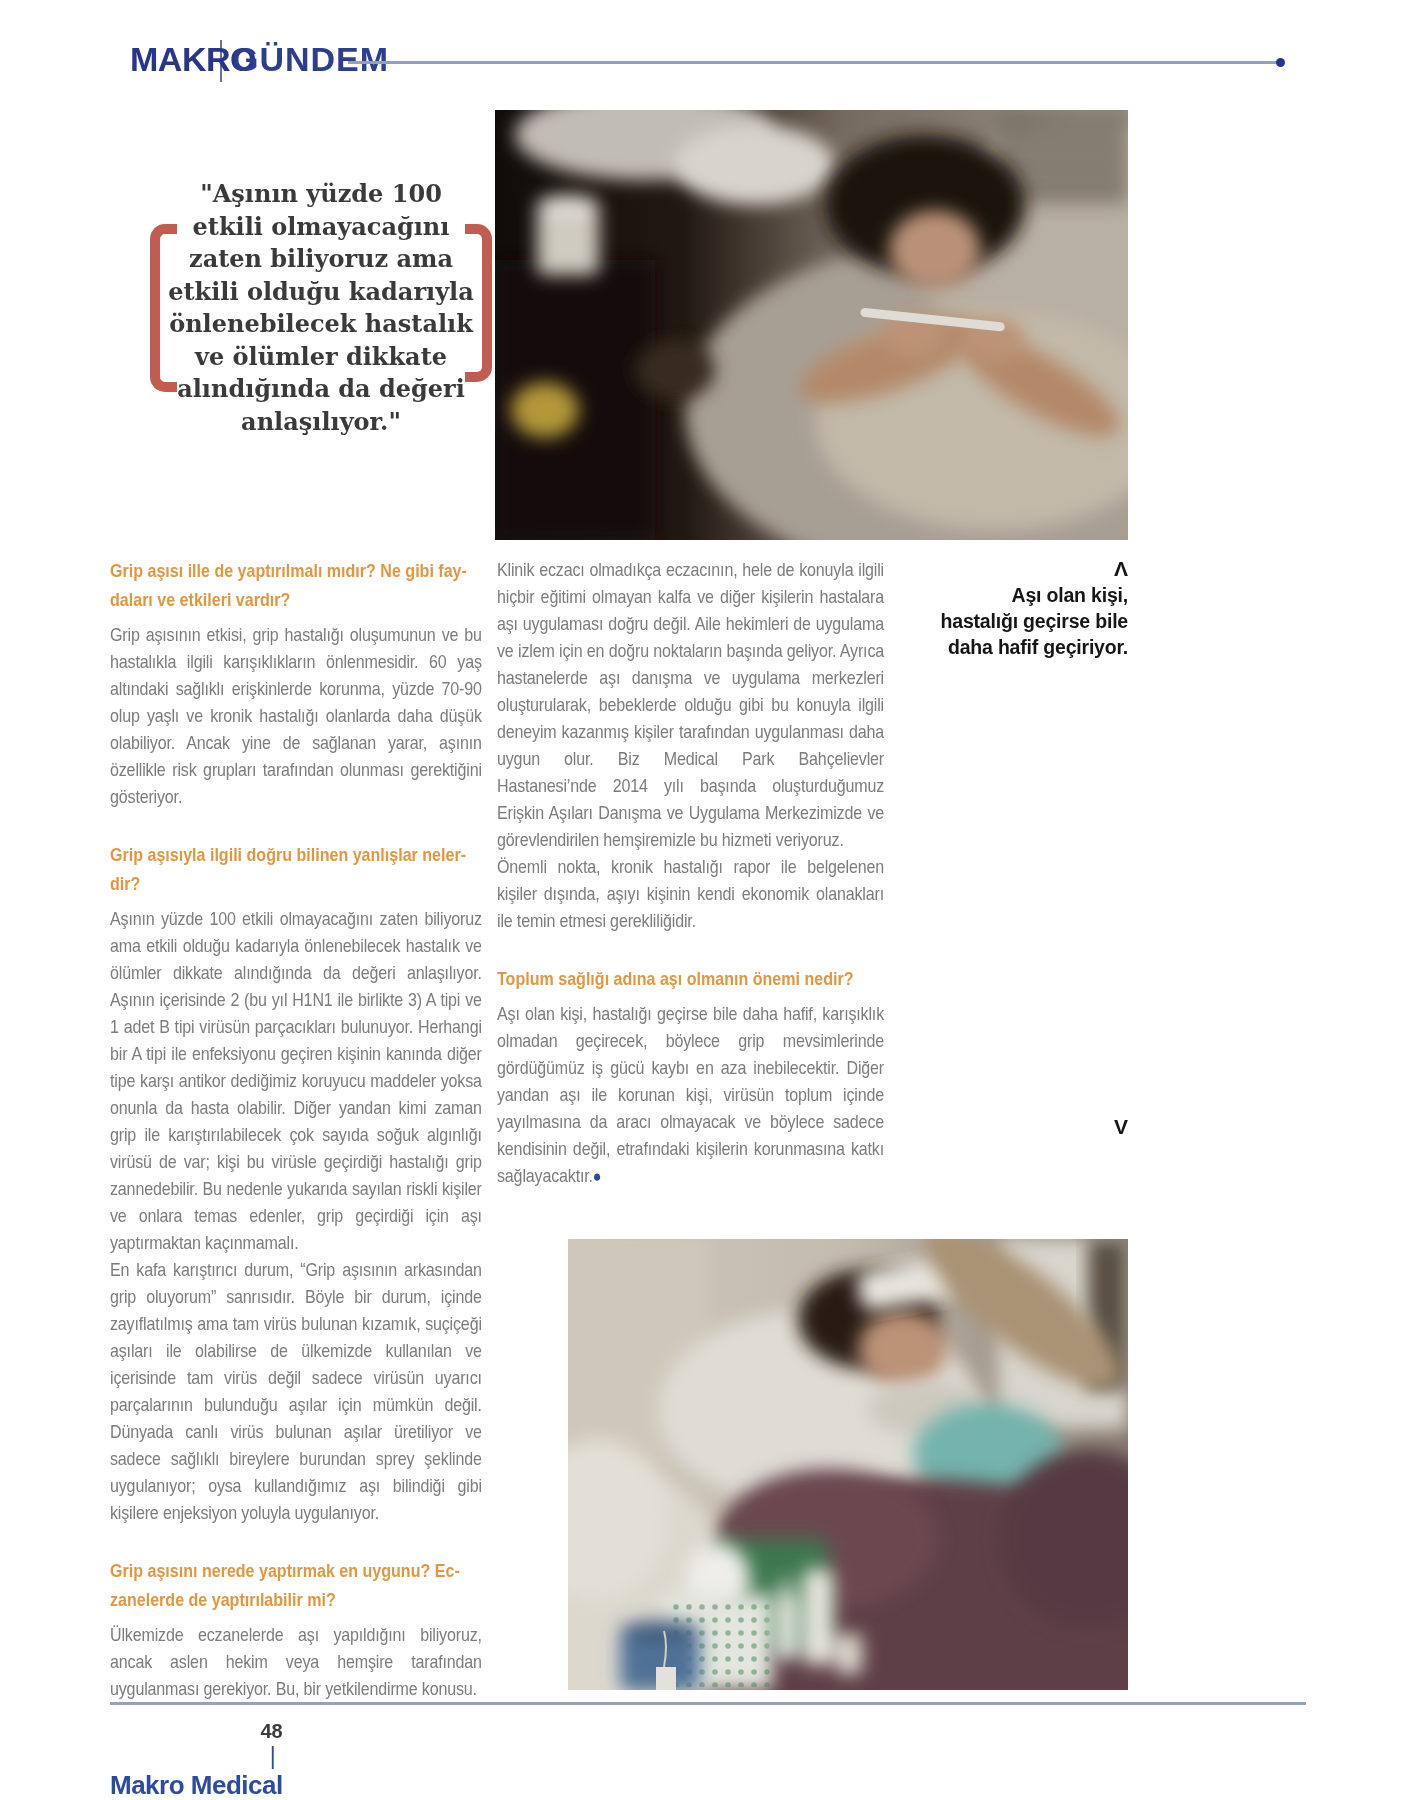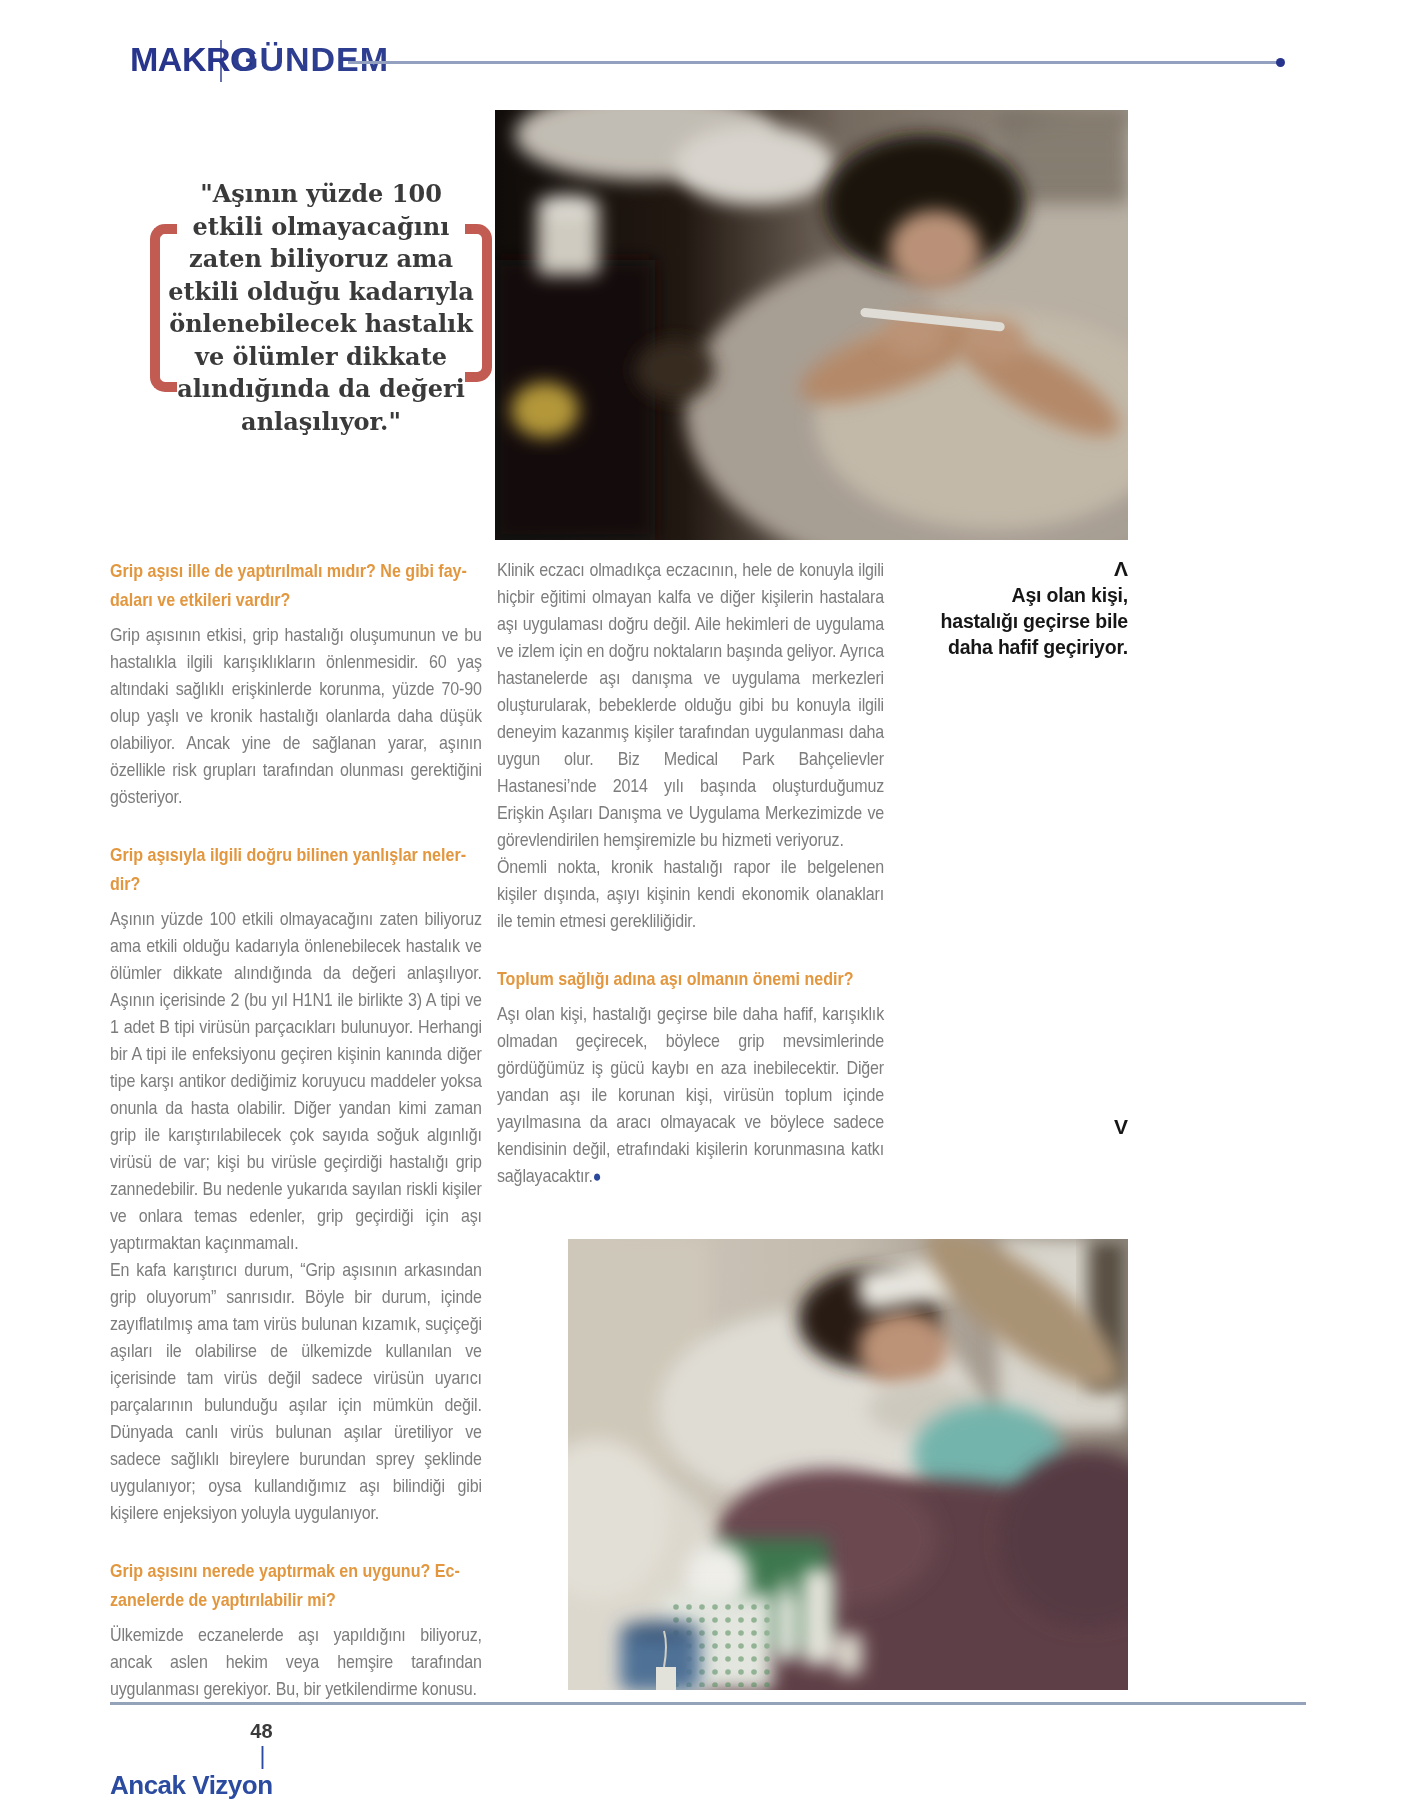--- a/index.html
+++ b/index.html
@@ -206,18 +206,18 @@
       </g>
       <rect width="560" height="451" fill="#1a1008" opacity="0.05"></rect>
     </svg>
   </figure>
 
   <footer>
     <div class="foot-rule"></div>
     <div class="foot-line">
       <span class="pageno">48</span>
       <span class="foot-sep">|</span>
-      <span class="foot-brand">Ancak Vizyon</span>
+      <span class="foot-brand">Makro Medical</span>
       <span class="foot-issue">Eylül-Ekim 2016</span>
     </div>
   </footer>
 
 </div>
 
 </body></html>

